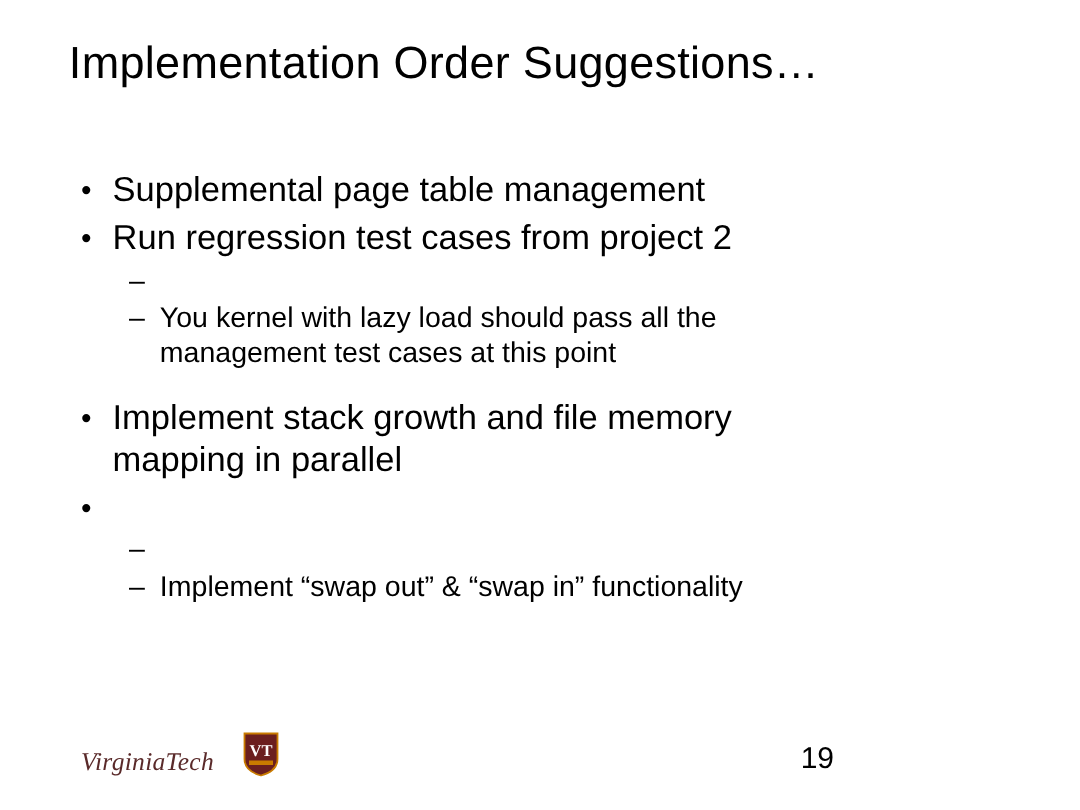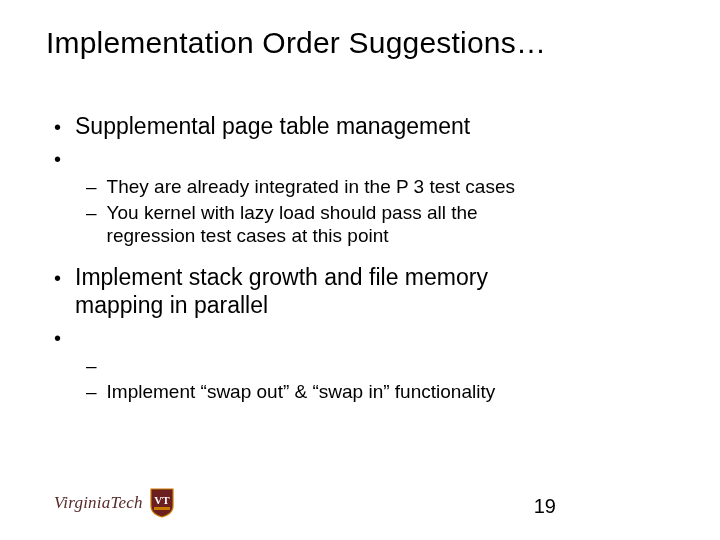--- a/index.html
+++ b/index.html
@@ -7,50 +7,50 @@
   .slide { width: 592px; height: 540px; position: relative; }
   .title { position: absolute; top: 26px; left: 0; right: 0; text-align: center; font-size: 30px; letter-spacing: 0.2px; }
   .body { position: absolute; top: 112px; left: 54px; right: 36px; }
   .b1 { display: flex; align-items: flex-start; font-size: 23px; margin-bottom: 4px; line-height: 1.22; }
   .b1 .dot { font-size: 20px; margin-right: 14px; margin-top: 3px; }
   .b2 { display: flex; align-items: flex-start; font-size: 19px; margin-left: 32px; margin-bottom: 2px; line-height: 1.22; }
   .b2 .dash { margin-right: 10px; }
   .gap { height: 14px; }
   .footer { position: absolute; left: 54px; right: 36px; bottom: 22px; display: flex; align-items: flex-end; justify-content: space-between; }
   .pagenum { font-size: 20px; }
-  .vt-logo { display: flex; align-items: center; gap: 6px; margin-top: 44px; }
+  .vt-logo { display: flex; align-items: flex-end; gap: 18px; margin-top: 44px; }
   .vt-shield { width: 26px; height: 30px; }
   .vt-word { font-family: Georgia, 'Times New Roman', serif; font-size: 17px; color: #5a2a2a; font-style: italic; letter-spacing: 0.2px; }
 </style>
 </head>
 <body>
 
 <div class="slide">
 
   <div class="title">Implementation Order Suggestions…</div>
 
   <div class="body">
 
     <div class="b1">
       <span class="dot">•</span>
       <span>Supplemental page table management</span>
     </div>
 
     <div class="b1">
       <span class="dot">•</span>
+      <span>Run regression test cases from project 2</span>
     </div>
 
     <div class="b2">
       <span class="dash">–</span>
-      <span>They are already integrated in the P 3 test cases</span>
     </div>
 
     <div class="b2">
       <span class="dash">–</span>
-      <span>You kernel with lazy load should pass all the regression test cases at this point</span>
+      <span>You kernel with lazy load should pass all the management test cases at this point</span>
     </div>
 
     <div class="gap"></div>
 
     <div class="b1">
       <span class="dot">•</span>
       <span>Implement stack growth and file memory mapping in parallel</span>
     </div>
 
     <div class="b1">

